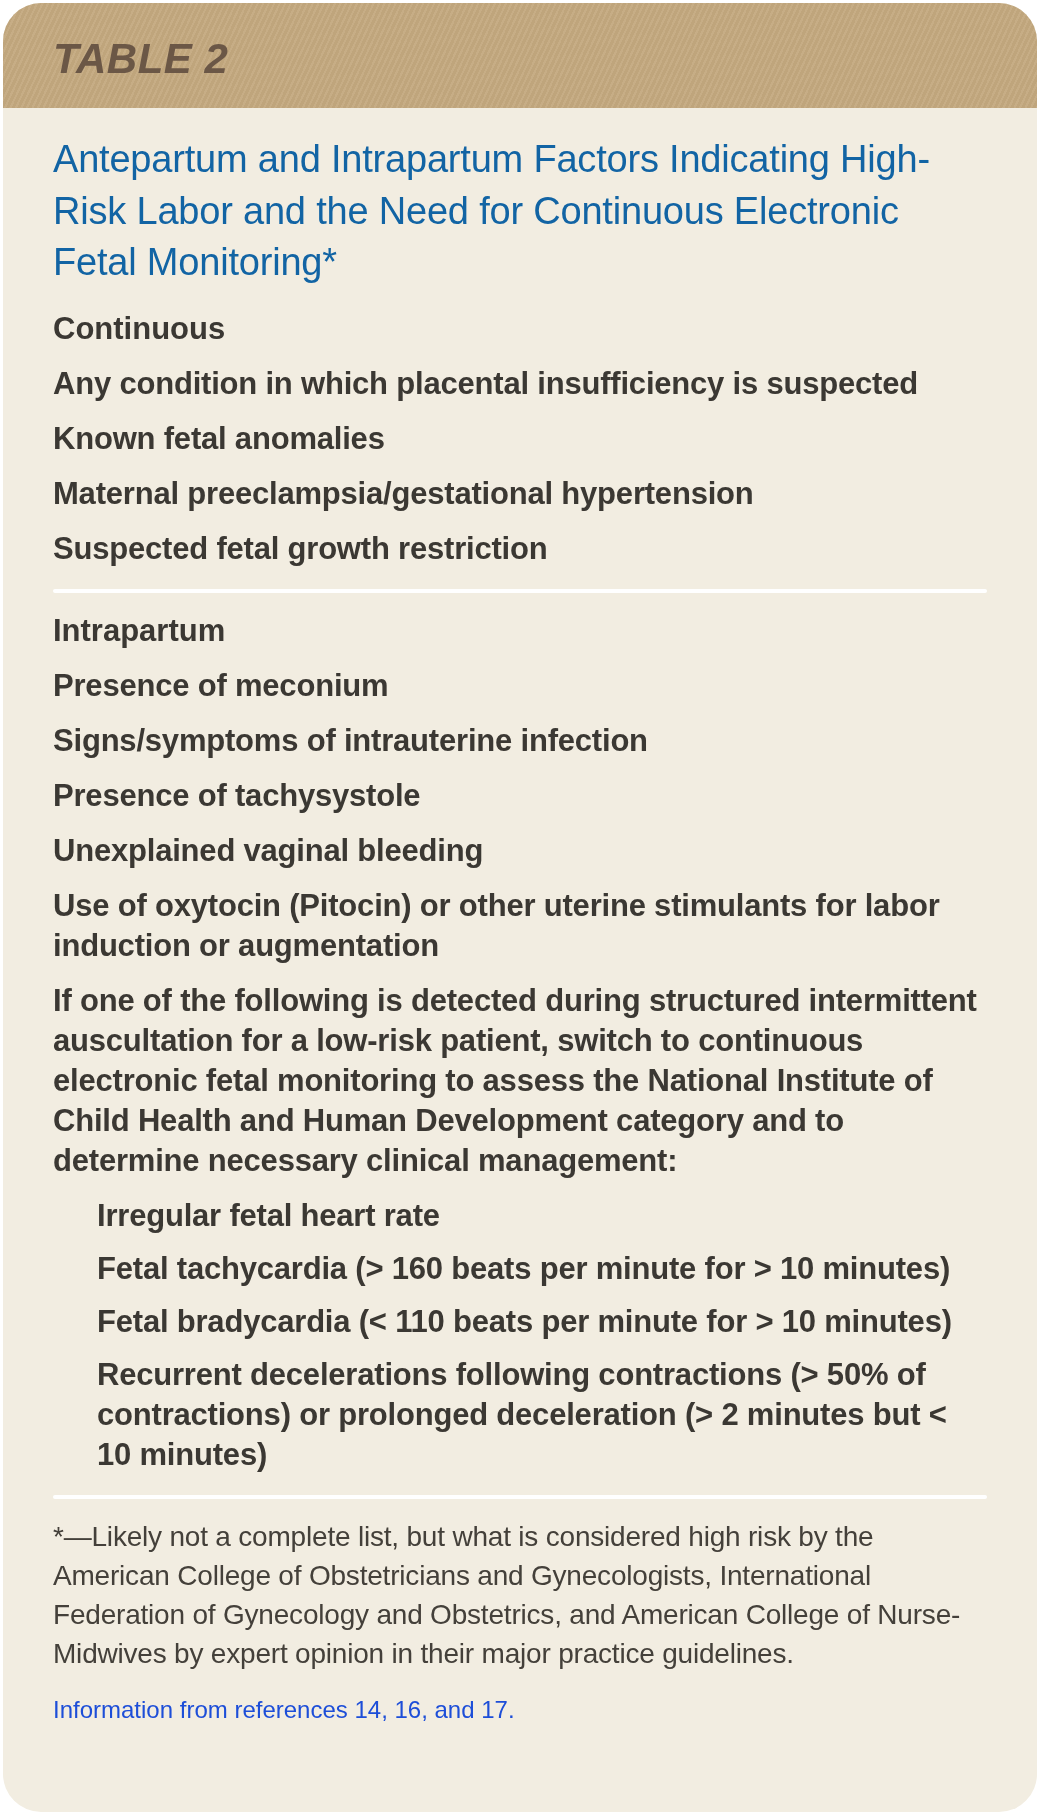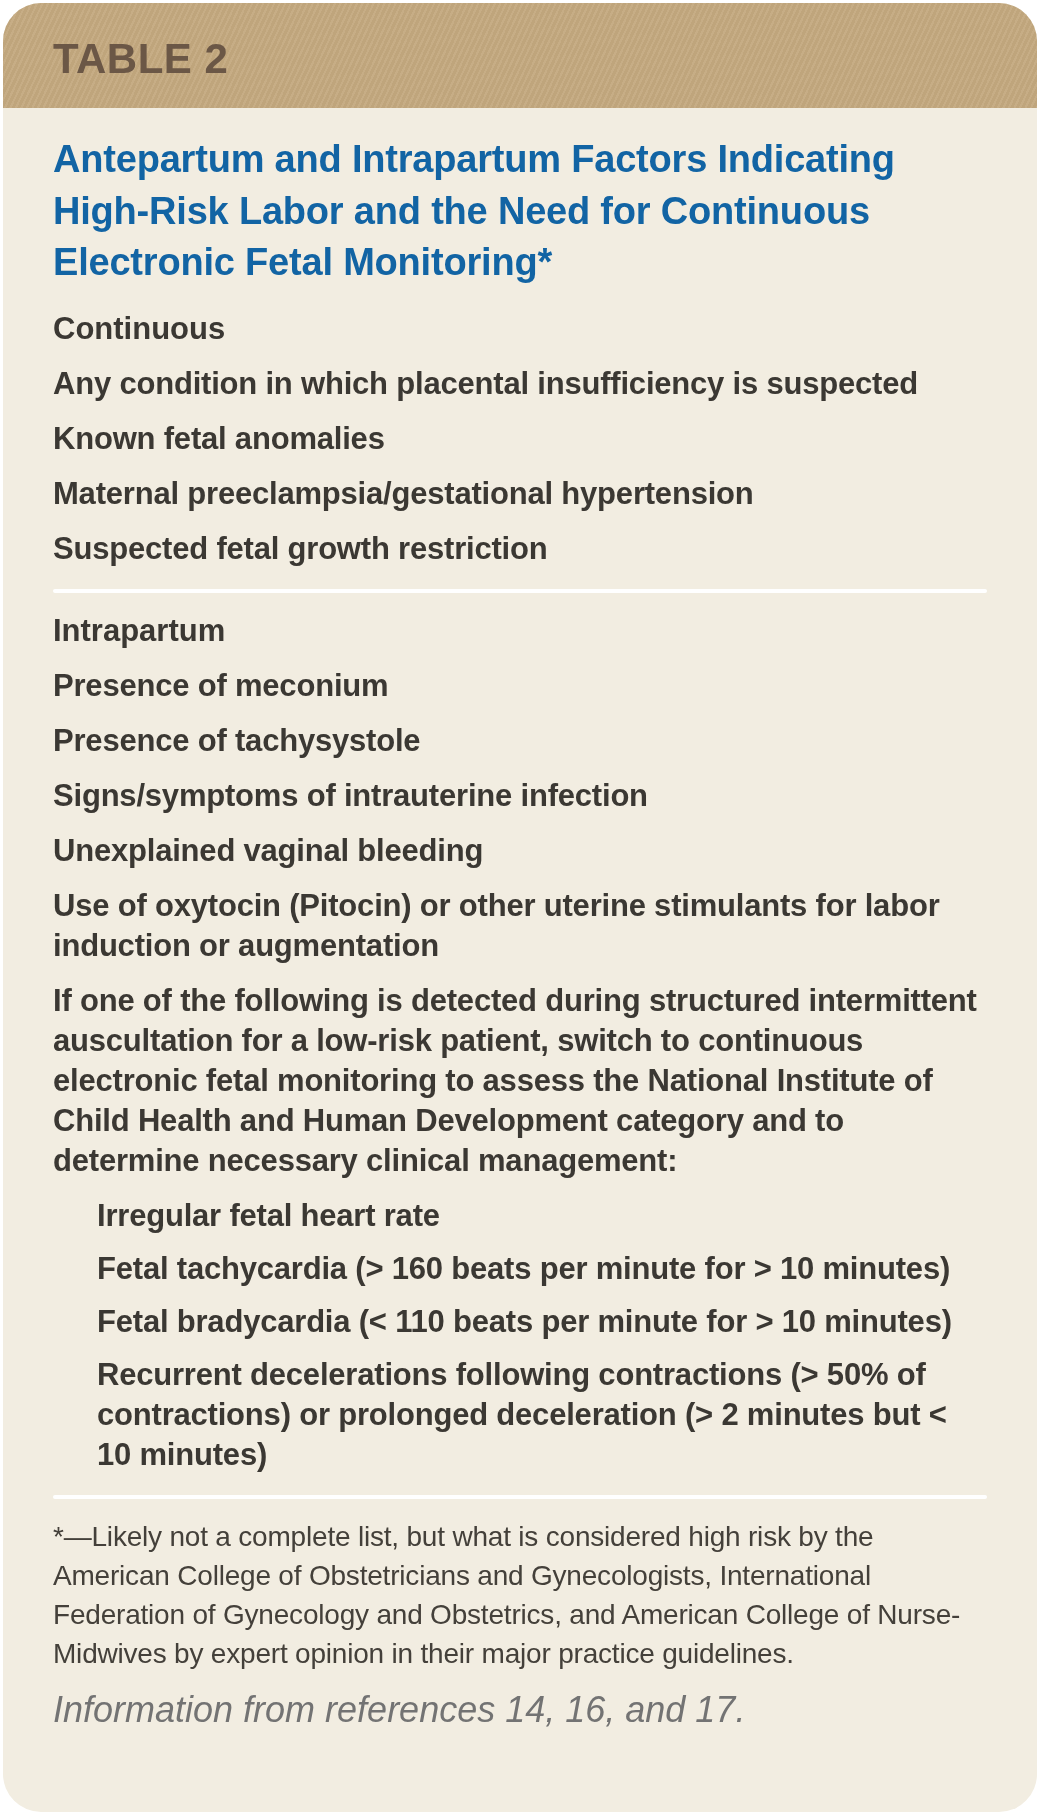--- a/index.html
+++ b/index.html
@@ -18,35 +18,36 @@
   }
   .card-header {
     height: 105px;
     background-color: var(--header-band, #c3a87e);
     background-image: repeating-linear-gradient(115deg,
       rgba(255,255,255,0.06) 0px, rgba(255,255,255,0.06) 2px,
       rgba(0,0,0,0.02) 2px, rgba(0,0,0,0.02) 5px);
     display: flex;
     align-items: center;
     padding: 6px 0 0 50px;
+    font-style: italic;
   }
   .table-label {
     font-size: 42px;
     font-weight: 700;
     letter-spacing: 0.5px;
     color: var(--header-text, #6b5746);
   }
   .card-body {
     padding: 26px 50px 0 50px;
     color: var(--body-text, #3b3833);
   }
   .table-title {
     color: var(--title, #1264a4);
     font-size: 38px;
-    font-weight: 700;
+    font-weight: 400;
     line-height: 1.36;
     letter-spacing: -0.2px;
     margin-bottom: 20px;
   }
   .section-heading {
     font-size: 31px;
     font-weight: 700;
     line-height: 40px;
     margin: 4px 0 15px 0;
   }
@@ -66,24 +67,23 @@
     margin: 20px 0 18px 0;
   }
   .footnote {
     font-size: 28px;
     line-height: 39px;
     letter-spacing: -0.2px;
     color: #44403a;
     margin-top: 12px;
   }
   .source-note {
-    font-size: 36px;
+    font-size: 24px;
     line-height: 39px;
-    font-style: italic;
-    color: #737373;
+    color: #1d4ed8;
     margin-top: 17px;
   }
 </style>
 </head>
 <body>
 
 <div class="card">
 
   <div class="card-header">
     <div class="table-label">TABLE 2</div>
@@ -99,22 +99,22 @@
       <div class="row">Known fetal anomalies</div>
       <div class="row">Maternal preeclampsia/gestational hypertension</div>
       <div class="row">Suspected fetal growth restriction</div>
     </div>
 
     <div class="divider"></div>
 
     <div class="section">
       <div class="section-heading">Intrapartum</div>
       <div class="row">Presence of meconium</div>
+      <div class="row">Signs/symptoms of intrauterine infection</div>
       <div class="row">Presence of tachysystole</div>
-      <div class="row">Signs/symptoms of intrauterine infection</div>
       <div class="row">Unexplained vaginal bleeding</div>
       <div class="row">Use of oxytocin (Pitocin) or other uterine stimulants for labor induction or augmentation</div>
       <div class="row">If one of the following is detected during structured intermittent auscultation for a low-risk patient, switch to continuous electronic fetal monitoring to assess the National Institute of Child Health and Human Development category and to determine necessary clinical management:</div>
 
       <div class="sub-list">
         <div class="row">Irregular fetal heart rate</div>
         <div class="row">Fetal tachycardia (&gt; 160 beats per minute for &gt; 10 minutes)</div>
         <div class="row">Fetal bradycardia (&lt; 110 beats per minute for &gt; 10 minutes)</div>
         <div class="row">Recurrent decelerations following contractions (&gt; 50% of contractions) or prolonged deceleration (&gt; 2 minutes but &lt; 10 minutes)</div>
       </div>

